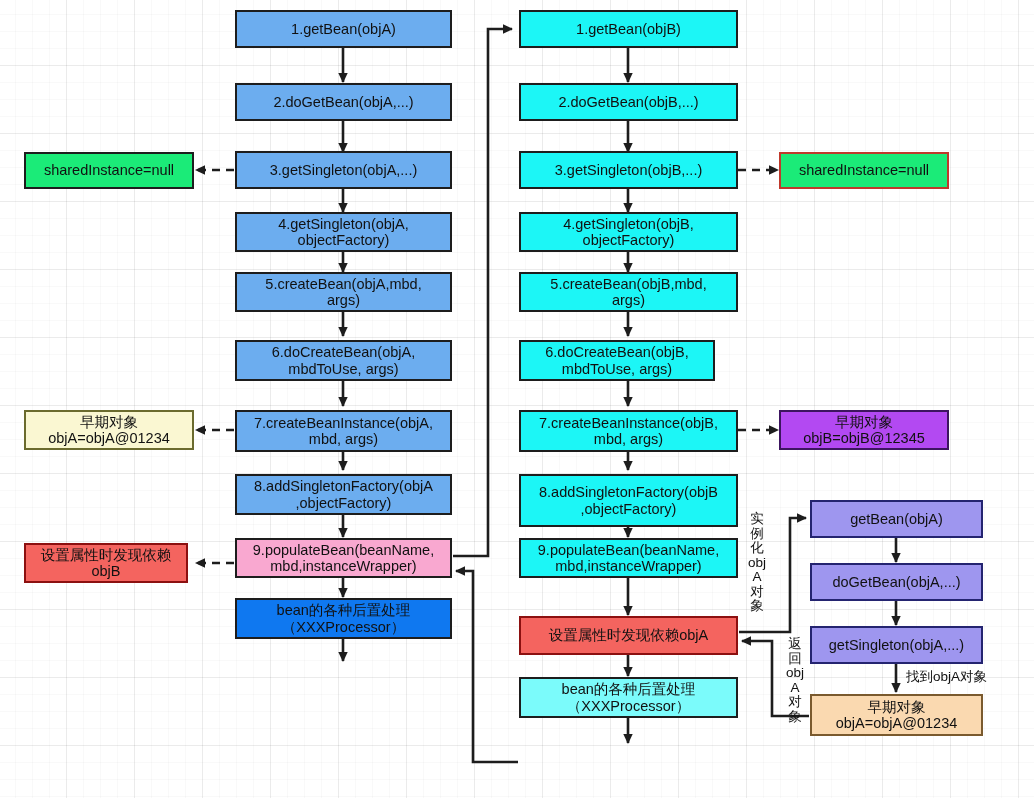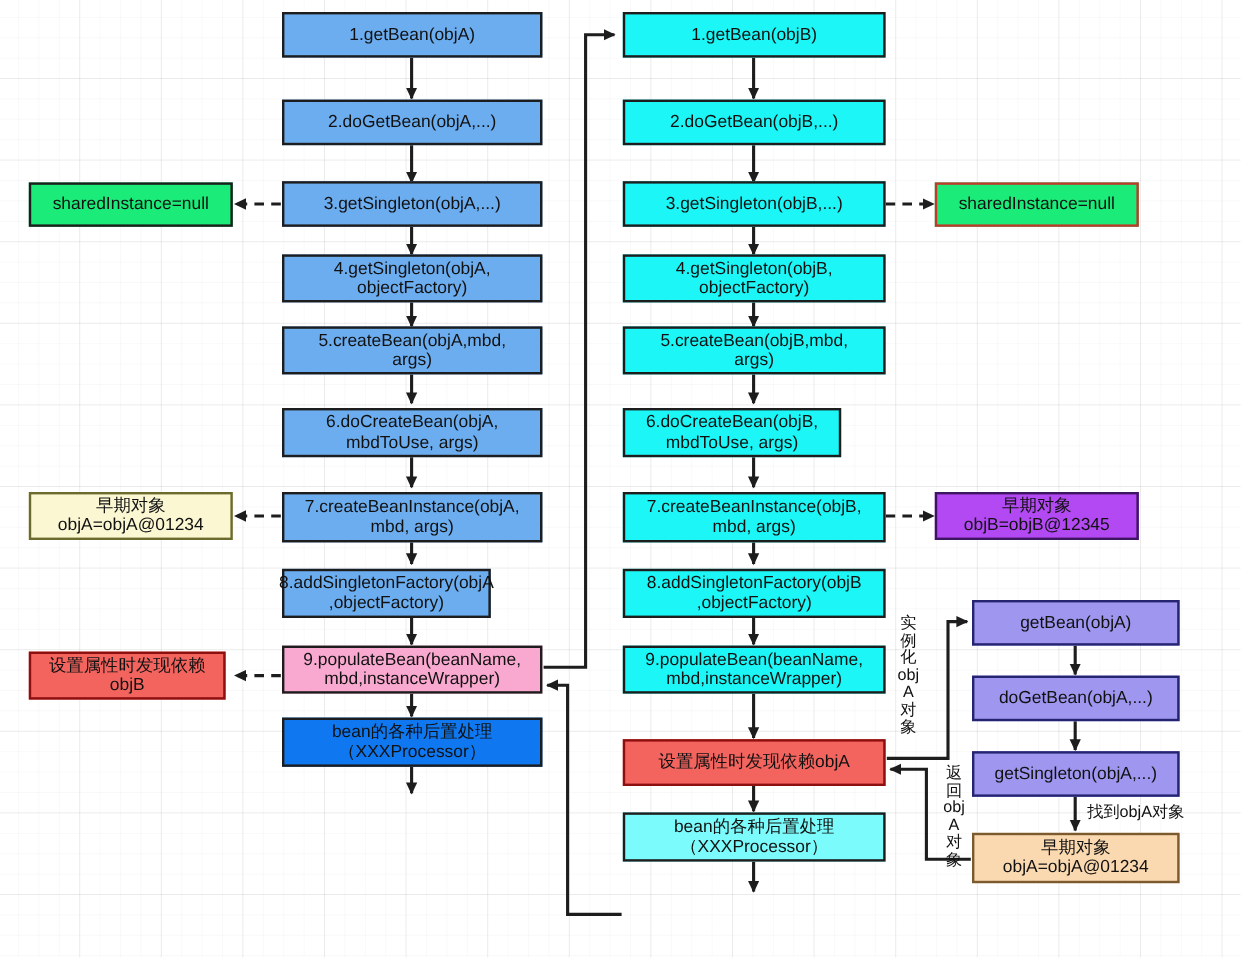--- a/index.html
+++ b/index.html
@@ -132,45 +132,45 @@
   <div class="node n-blue" style="left:235px;top:83px;width:217px;height:38px;">2.doGetBean(objA,...)</div>
   <div class="node n-blue" style="left:235px;top:151px;width:217px;height:38px;">3.getSingleton(objA,...)</div>
   <div class="node n-blue" style="left:235px;top:212px;width:217px;height:40px;">4.getSingleton(objA,
 objectFactory)</div>
   <div class="node n-blue" style="left:235px;top:272px;width:217px;height:40px;">5.createBean(objA,mbd,
 args)</div>
   <div class="node n-blue" style="left:235px;top:340px;width:217px;height:41px;">6.doCreateBean(objA,
 mbdToUse, args)</div>
   <div class="node n-blue" style="left:235px;top:410px;width:217px;height:42px;">7.createBeanInstance(objA,
 mbd, args)</div>
-  <div class="node n-blue" style="left:235px;top:474px;width:174px;height:41px;">8.addSingletonFactory(objA
+  <div class="node n-blue" style="left:235px;top:474px;width:217px;height:41px;">8.addSingletonFactory(objA
 ,objectFactory)</div>
   <div class="node n-pink" style="left:235px;top:538px;width:217px;height:40px;">9.populateBean(beanName,
 mbd,instanceWrapper)</div>
   <div class="node n-blue-hi" style="left:235px;top:598px;width:217px;height:41px;">bean的各种后置处理
 （XXXProcessor）</div>
 
   <div class="node n-green" style="left:24px;top:152px;width:170px;height:37px;">sharedInstance=null</div>
   <div class="node n-cream" style="left:24px;top:410px;width:170px;height:40px;">早期对象
 objA=objA@01234</div>
   <div class="node n-red" style="left:24px;top:543px;width:164px;height:40px;">设置属性时发现依赖
 objB</div>
 
   <div class="node n-cyan" style="left:519px;top:10px;width:219px;height:38px;text-align:center;">1.getBean(objB)</div>
   <div class="node n-cyan" style="left:519px;top:83px;width:219px;height:38px;">2.doGetBean(objB,...)</div>
   <div class="node n-cyan" style="left:519px;top:151px;width:219px;height:38px;">3.getSingleton(objB,...)</div>
   <div class="node n-cyan" style="left:519px;top:212px;width:219px;height:40px;">4.getSingleton(objB,
 objectFactory)</div>
   <div class="node n-cyan" style="left:519px;top:272px;width:219px;height:40px;">5.createBean(objB,mbd,
 args)</div>
-  <div class="node n-cyan" style="left:519px;top:340px;width:182px;height:41px;">6.doCreateBean(objB,
+  <div class="node n-cyan" style="left:519px;top:340px;width:196px;height:41px;">6.doCreateBean(objB,
 mbdToUse, args)</div>
   <div class="node n-cyan" style="left:519px;top:410px;width:219px;height:42px;">7.createBeanInstance(objB,
 mbd, args)</div>
-  <div class="node n-cyan" style="left:519px;top:474px;width:219px;height:41px;">8.addSingletonFactory(objB
+  <div class="node n-cyan" style="left:519px;top:474px;width:219px;height:53px;">8.addSingletonFactory(objB
 ,objectFactory)</div>
   <div class="node n-cyan" style="left:519px;top:538px;width:219px;height:40px;">9.populateBean(beanName,
 mbd,instanceWrapper)</div>
   <div class="node n-red" style="left:519px;top:616px;width:219px;height:39px;">设置属性时发现依赖objA</div>
   <div class="node n-cyan-lt" style="left:519px;top:677px;width:219px;height:41px;">bean的各种后置处理
 （XXXProcessor）</div>
 
   <div class="node n-green-r" style="left:779px;top:152px;width:170px;height:37px;">sharedInstance=null</div>
   <div class="node n-purple" style="left:779px;top:410px;width:170px;height:40px;">早期对象
 objB=objB@12345</div>

